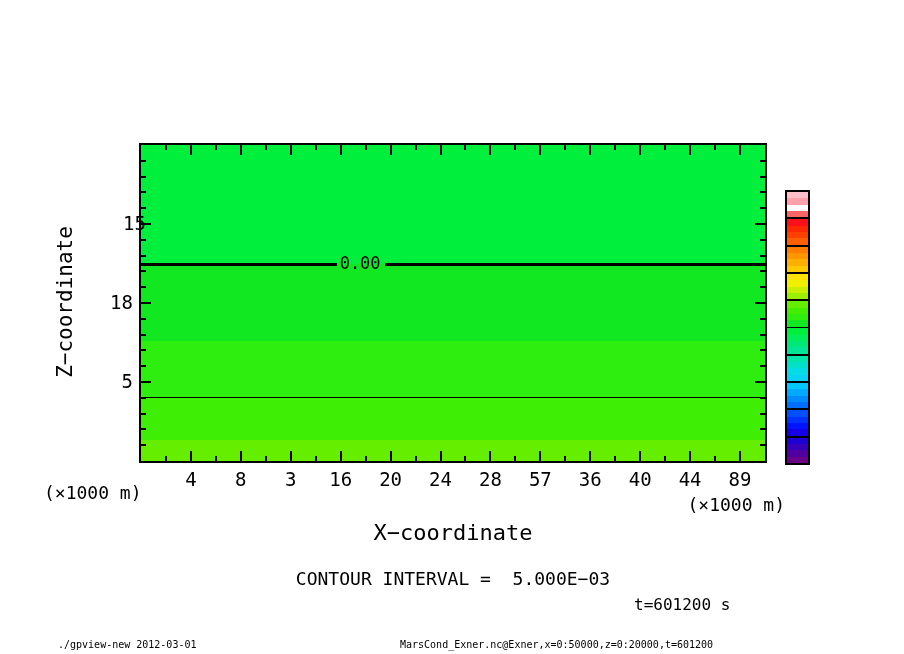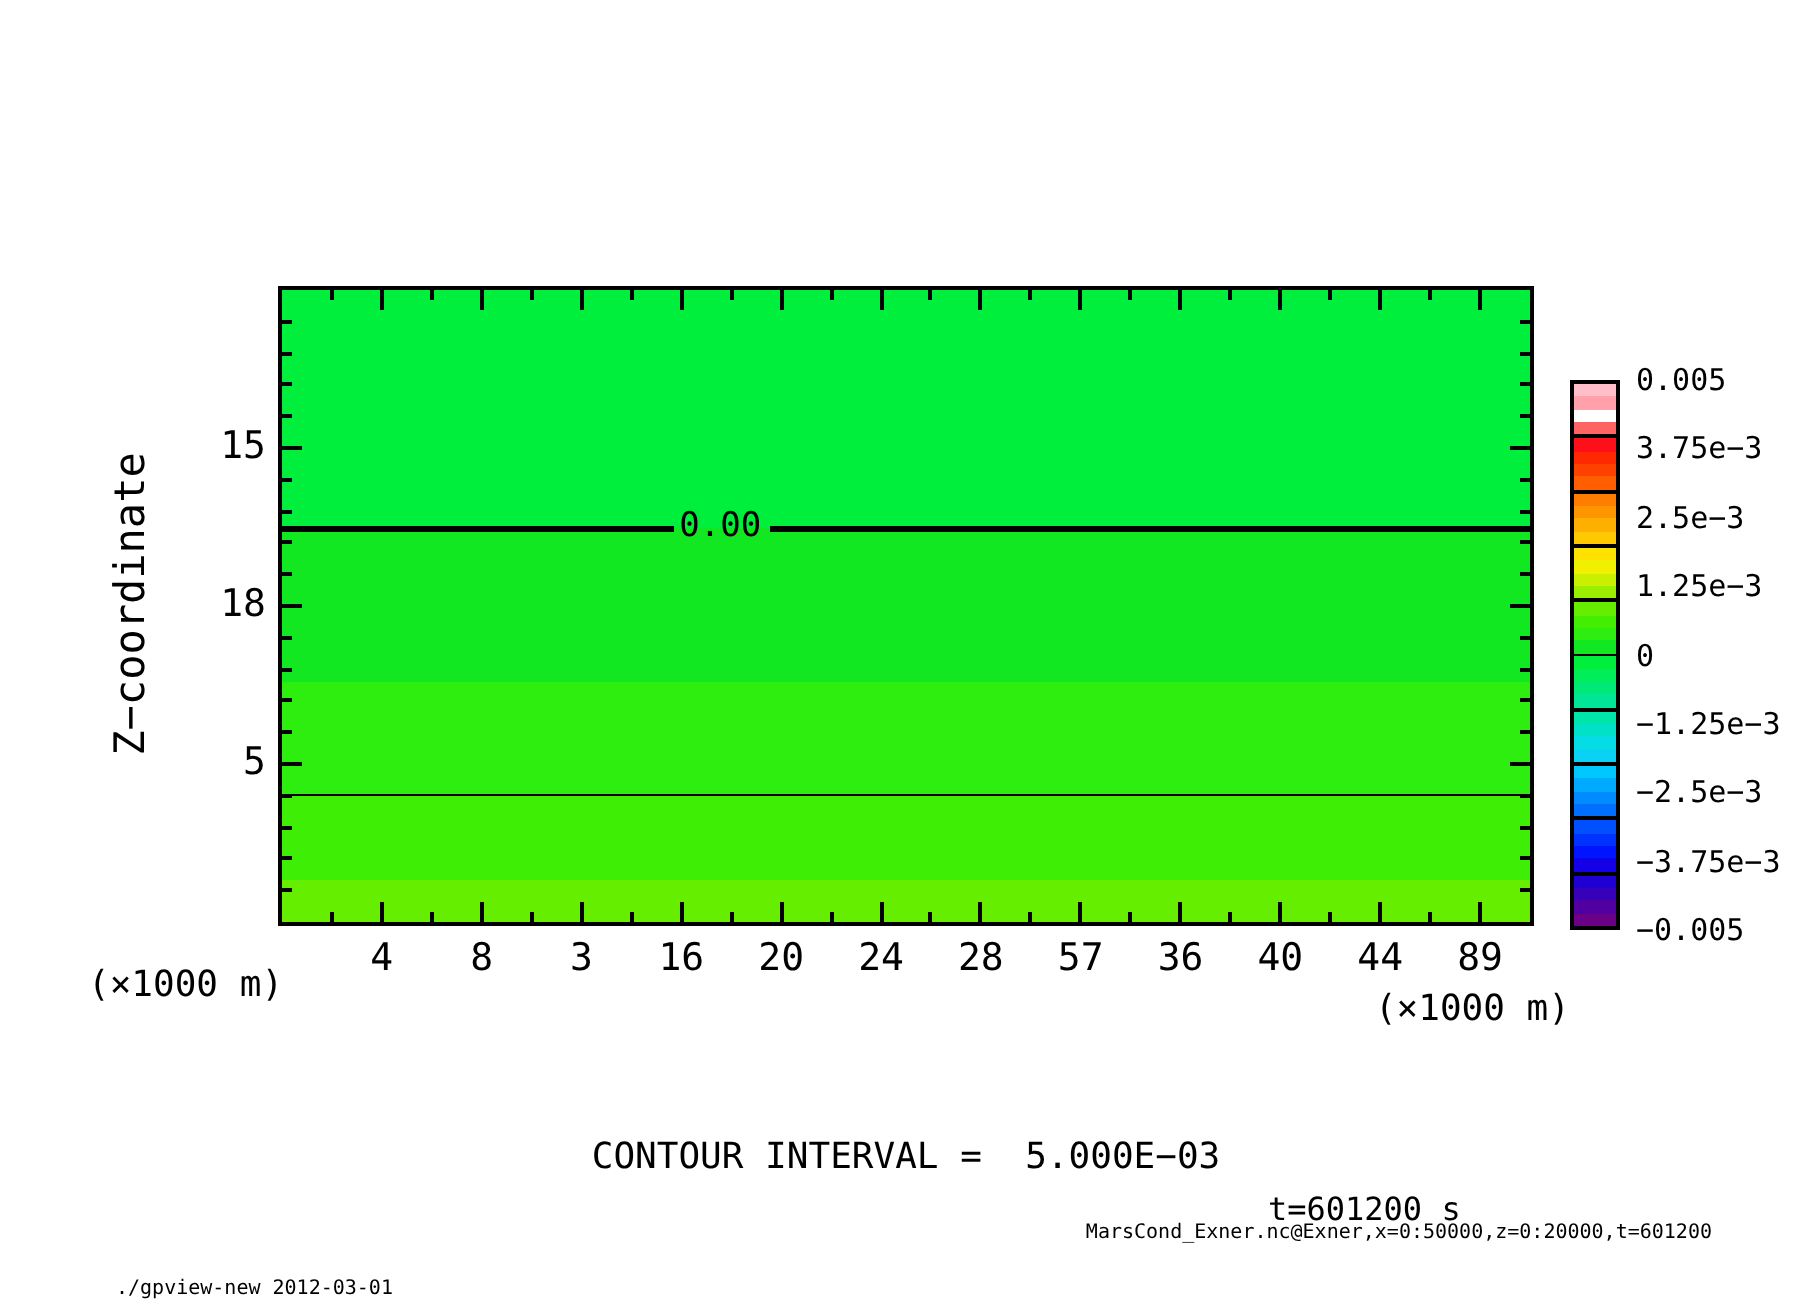--- a/index.html
+++ b/index.html
@@ -22,21 +22,21 @@
   .contour-info{left:141px;top:568px;width:624px;text-align:center;font-size:18px;white-space:pre;}
   .time-info{left:634px;top:595px;font-size:16px;}
   #colorbar{left:785px;top:190px;width:25px;height:275px;border:2px solid #000;
             display:flex;flex-direction:column;box-sizing:border-box;}
   .cbox{flex:1;display:flex;flex-direction:column;border-bottom:2px solid #000;}
   .cbox:last-child{border-bottom:none;}
   .ccell{flex:1;}
   #colorbar-labels{left:818px;top:190px;width:86px;height:275px;}
   .cbl{position:absolute;left:0;font-size:15px;line-height:18px;white-space:nowrap;}
   .footer-left{left:17px;top:639px;font-size:10px;margin-left:41px;}
-  .footer-right{left:400px;top:611px;width:456px;text-align:right;font-size:10px;}
+  .footer-right{left:400px;top:639px;width:456px;font-size:10px;}
 </style>
 </head>
 <body>
 
 <div id="root">
 
 
   <div class="abs ylabel">Z−coordinate</div>
 
   <div class="abs" id="plot-frame">
@@ -133,21 +133,21 @@
         <div class="tick" style="left: 0px; top: 46px; width: 5px; height: 2px;"></div>
         <div class="tick" style="left: 619px; top: 46px; width: 5px; height: 2px;"></div>
         <div class="tick" style="left: 0px; top: 31px; width: 5px; height: 2px;"></div>
         <div class="tick" style="left: 619px; top: 31px; width: 5px; height: 2px;"></div>
         <div class="tick" style="left: 0px; top: 15px; width: 5px; height: 2px;"></div>
         <div class="tick" style="left: 619px; top: 15px; width: 5px; height: 2px;"></div>
       </div>
   </div>
 
   <div id="y-tick-labels">
-      <div class="abs ytl" style="left: 93px; top: 214px;">15</div>
+      <div class="abs ytl" style="left: 106px; top: 214px;">15</div>
       <div class="abs ytl" style="left: 93px; top: 293px;">18</div>
       <div class="abs ytl" style="left: 93px; top: 372px;">5</div>
     </div>
   <div id="x-tick-labels">
       <div class="abs xtl" style="left: 165.92px; top: 470px;">4</div>
       <div class="abs xtl" style="left: 215.84px; top: 470px;">8</div>
       <div class="abs xtl" style="left: 265.76px; top: 470px;">3</div>
       <div class="abs xtl" style="left: 315.68px; top: 470px;">16</div>
       <div class="abs xtl" style="left: 365.6px; top: 470px;">20</div>
       <div class="abs xtl" style="left: 415.52px; top: 470px;">24</div>
@@ -155,20 +155,21 @@
       <div class="abs xtl" style="left: 515.36px; top: 470px;">57</div>
       <div class="abs xtl" style="left: 565.28px; top: 470px;">36</div>
       <div class="abs xtl" style="left: 615.2px; top: 470px;">40</div>
       <div class="abs xtl" style="left: 665.12px; top: 470px;">44</div>
       <div class="abs xtl" style="left: 715.04px; top: 470px;">89</div>
     </div>
 
   <div class="abs unit-left">(×1000 m)</div>
   <div class="abs unit-right">(×1000 m)</div>
 
+  <div class="abs xlabel">X−coordinate</div>
 
   <div class="abs contour-info">CONTOUR INTERVAL =  5.000E−03</div>
   <div class="abs time-info">t=601200 s</div>
 
   <div class="abs" id="colorbar">
       <div class="cbox">
         <div class="ccell" style="background: rgb(255, 190, 200);"></div>
         <div class="ccell" style="background: rgb(255, 160, 170);"></div>
         <div class="ccell"></div>
         <div class="ccell" style="background: rgb(255, 100, 100);"></div>
@@ -221,28 +222,17 @@
         <div class="ccell" style="background: rgb(0, 20, 255);"></div>
         <div class="ccell" style="background: rgb(20, 0, 230);"></div>
       </div>
       <div class="cbox">
         <div class="ccell" style="background: rgb(30, 0, 210);"></div>
         <div class="ccell" style="background: rgb(55, 0, 185);"></div>
         <div class="ccell" style="background: rgb(80, 0, 160);"></div>
         <div class="ccell" style="background: rgb(105, 0, 135);"></div>
       </div>
     </div>
-  <div class="abs" id="colorbar-labels">
-      <div class="cbl" style="top: -9px;">0.005</div>
-      <div class="cbl" style="top: 25.375px;">3.75e−3</div>
-      <div class="cbl" style="top: 59.75px;">2.5e−3</div>
-      <div class="cbl" style="top: 94.125px;">1.25e−3</div>
-      <div class="cbl" style="top: 128.5px;">0</div>
-      <div class="cbl" style="top: 162.875px;">−1.25e−3</div>
-      <div class="cbl" style="top: 197.25px;">−2.5e−3</div>
-      <div class="cbl" style="top: 231.625px;">−3.75e−3</div>
-      <div class="cbl" style="top: 266px;">−0.005</div>
-    </div>
 
   <div class="abs footer-left">./gpview-new  2012-03-01</div>
   <div class="abs footer-right">MarsCond_Exner.nc@Exner,x=0:50000,z=0:20000,t=601200</div>
 
 </div>
 
 </body></html>

